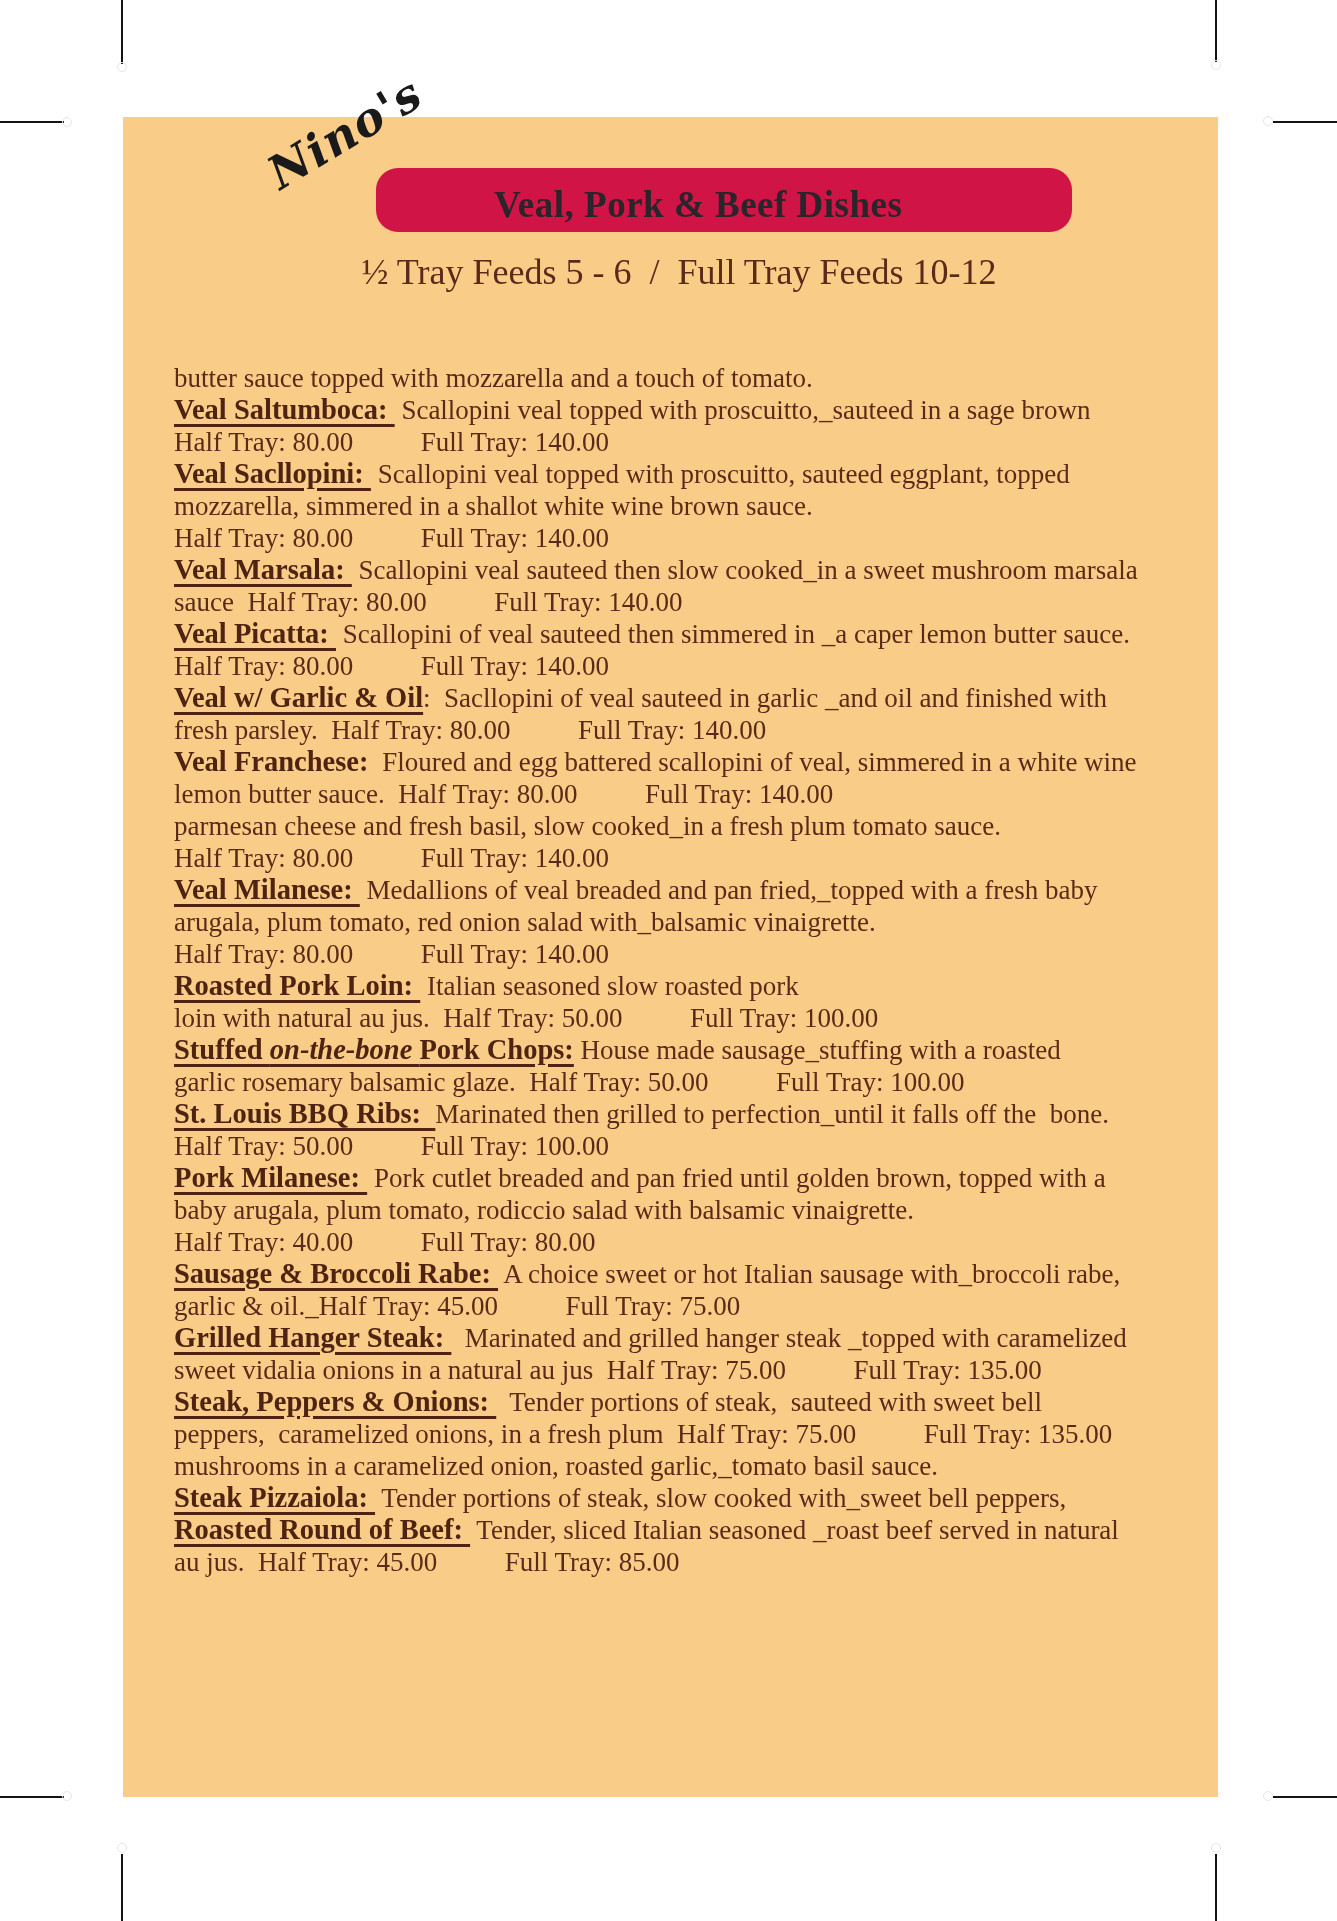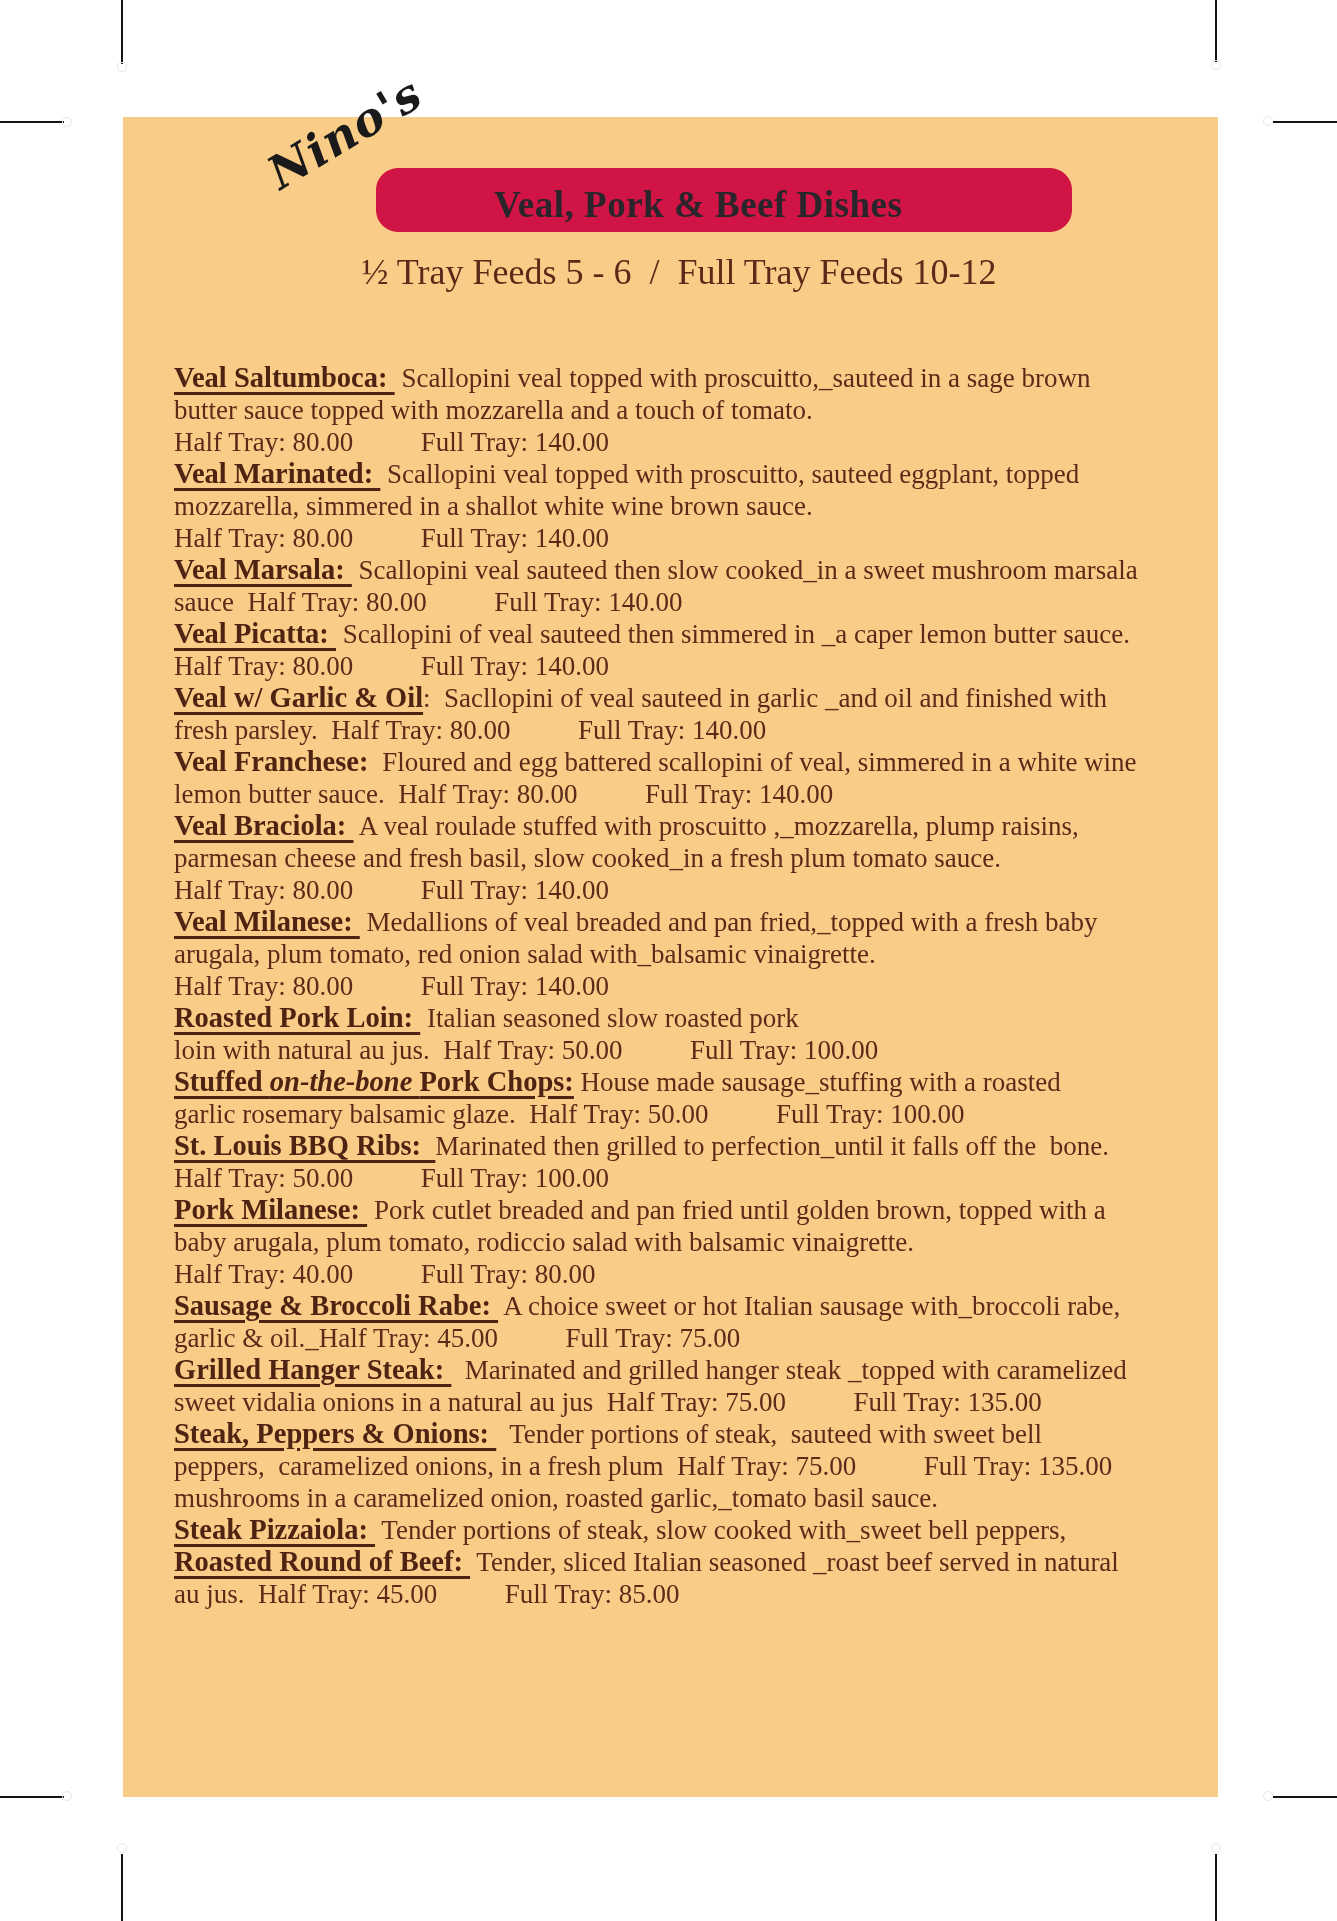--- a/index.html
+++ b/index.html
@@ -114,47 +114,46 @@
 
   <div class="banner">
     <span class="banner-title">Veal, Pork &amp; Beef Dishes</span>
   </div>
   <span class="brand-script">Nino's</span>
 
   <div class="subtitle">½ Tray Feeds 5 - 6  /  Full Tray Feeds 10-12</div>
 
   <div class="menu">
       <div>
+        <div class="row"><span class="seg-b">butter sauce topped with mozzarella and a touch of tomato.</span></div>
         <div class="row"><span class="seg-h">Veal Saltumboca: </span><span class="seg-b"> Scallopini veal topped with proscuitto,_sauteed in a sage brown</span></div>
-        <div class="row"><span class="seg-b">butter sauce topped with mozzarella and a touch of tomato.</span></div>
         <div class="row"><span class="seg-b">Half Tray: 80.00          Full Tray: 140.00</span></div>
       </div>
       <div>
-        <div class="row"><span class="seg-h">Veal Marinated: </span><span class="seg-b"> Scallopini veal topped with proscuitto, sauteed eggplant, topped</span></div>
+        <div class="row"><span class="seg-h">Veal Sacllopini: </span><span class="seg-b"> Scallopini veal topped with proscuitto, sauteed eggplant, topped</span></div>
         <div class="row"><span class="seg-b">mozzarella, simmered in a shallot white wine brown sauce.</span></div>
         <div class="row"><span class="seg-b">Half Tray: 80.00          Full Tray: 140.00</span></div>
       </div>
       <div>
         <div class="row"><span class="seg-h">Veal Marsala: </span><span class="seg-b"> Scallopini veal sauteed then slow cooked_in a sweet mushroom marsala</span></div>
         <div class="row"><span class="seg-b">sauce  Half Tray: 80.00          Full Tray: 140.00</span></div>
       </div>
       <div>
         <div class="row"><span class="seg-h">Veal Picatta: </span><span class="seg-b"> Scallopini of veal sauteed then simmered in _a caper lemon butter sauce.</span></div>
         <div class="row"><span class="seg-b">Half Tray: 80.00          Full Tray: 140.00</span></div>
       </div>
       <div>
         <div class="row"><span class="seg-h">Veal w/ Garlic &amp; Oil</span><span class="seg-b">:  Sacllopini of veal sauteed in garlic _and oil and finished with</span></div>
         <div class="row"><span class="seg-b">fresh parsley.  Half Tray: 80.00          Full Tray: 140.00</span></div>
       </div>
       <div>
         <div class="row"><span class="seg-hn">Veal Franchese: </span><span class="seg-b"> Floured and egg battered scallopini of veal, simmered in a white wine</span></div>
         <div class="row"><span class="seg-b">lemon butter sauce.  Half Tray: 80.00          Full Tray: 140.00</span></div>
       </div>
       <div>
-        <div class="row"><span class="seg-h">Veal Braciola: </span><span class="seg-b"> A veal roulade stuffed with proscuitto ,_mozzarella, plump raisins,</span></div>
         <div class="row"><span class="seg-b">parmesan cheese and fresh basil, slow cooked_in a fresh plum tomato sauce.</span></div>
         <div class="row"><span class="seg-b">Half Tray: 80.00          Full Tray: 140.00</span></div>
       </div>
       <div>
         <div class="row"><span class="seg-h">Veal Milanese: </span><span class="seg-b"> Medallions of veal breaded and pan fried,_topped with a fresh baby</span></div>
         <div class="row"><span class="seg-b">arugala, plum tomato, red onion salad with_balsamic vinaigrette.</span></div>
         <div class="row"><span class="seg-b">Half Tray: 80.00          Full Tray: 140.00</span></div>
       </div>
       <div>
         <div class="row"><span class="seg-h">Roasted Pork Loin: </span><span class="seg-b"> Italian seasoned slow roasted pork</span></div>

